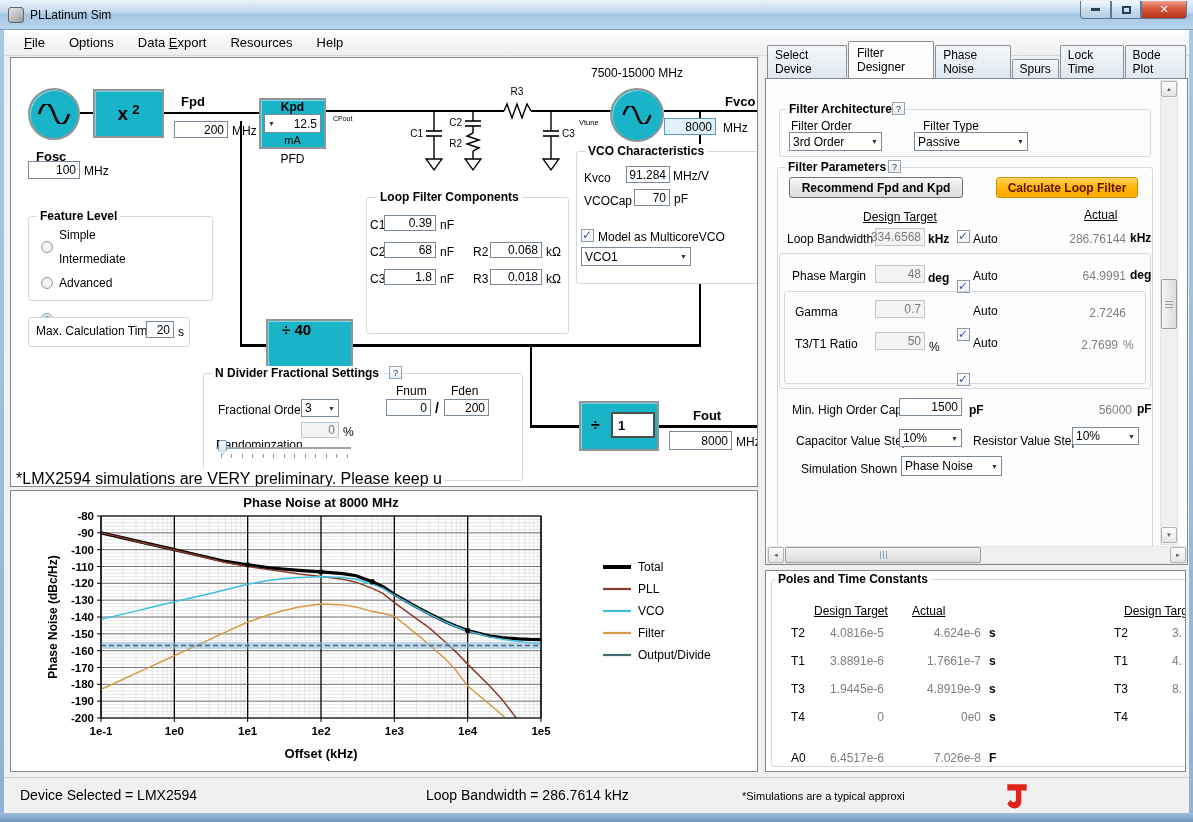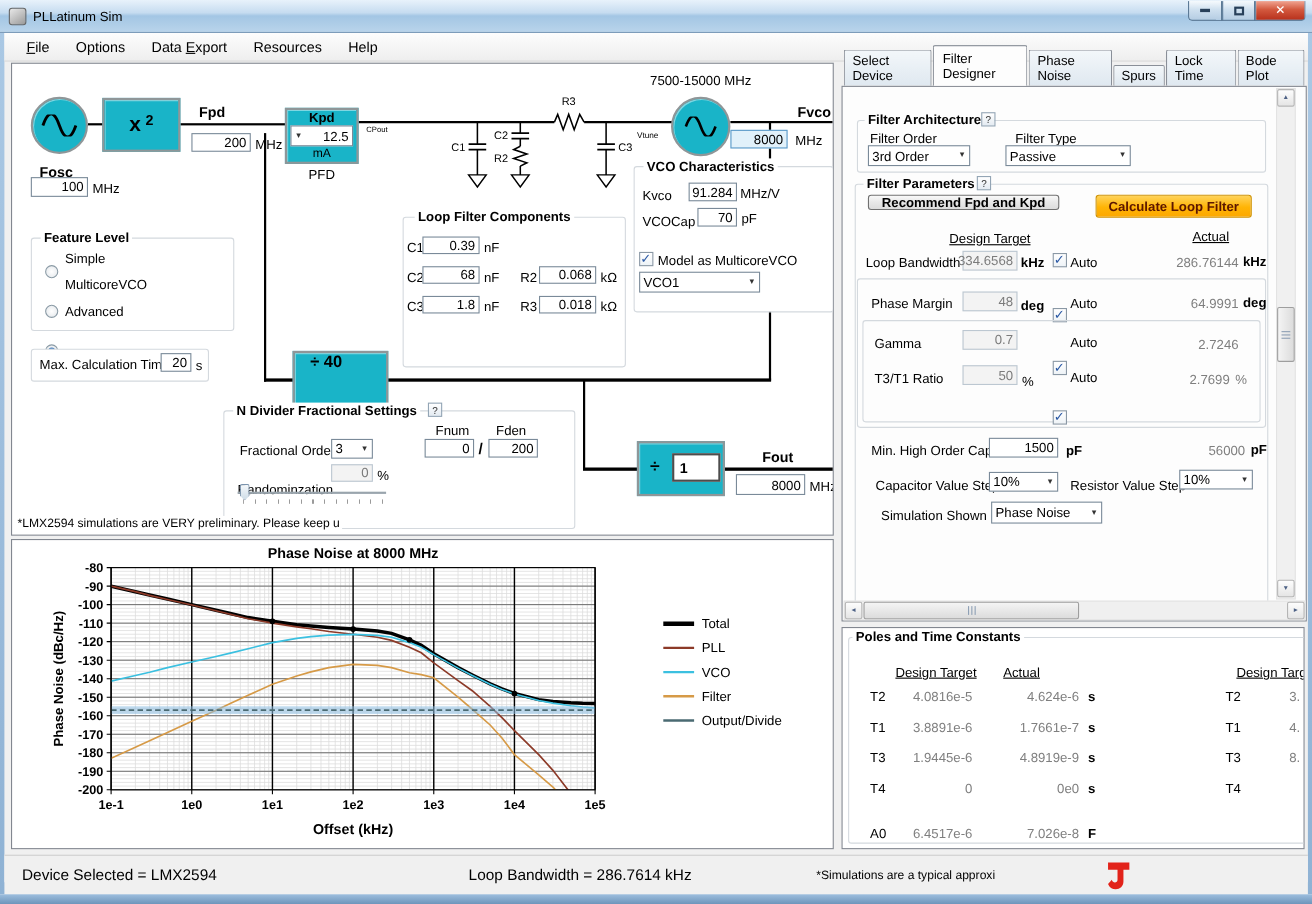--- a/index.html
+++ b/index.html
@@ -208,21 +208,21 @@
     <div class="p" style="left:429px;top:214px;">nF</div>
     <div class="p" style="left:462px;top:214px;">R3</div>
     <div class="p inp" style="left:479px;top:211px;width:52px;height:16px;">0.018</div>
     <div class="p" style="left:535px;top:214px;">kΩ</div>
 
     <div class="p grp" style="left:17px;top:158px;width:185px;height:85px;background:#fff;"></div>
     <div class="p grp-t" style="left:26px;top:151px;">Feature Level</div>
     <div class="p radio" style="left:30px;top:170px;"></div>
     <div class="p" style="left:48px;top:170px;">Simple</div>
     <div class="p radio" style="left:30px;top:194px;"></div>
-    <div class="p" style="left:48px;top:194px;">MulticoreVCO</div>
+    <div class="p" style="left:48px;top:194px;">Intermediate</div>
     <div class="p radio sel" style="left:30px;top:218px;"></div>
     <div class="p" style="left:48px;top:218px;">Advanced</div>
 
     <div class="p grp" style="left:17px;top:259px;width:162px;height:30px;background:#fff;"></div>
     <div class="p" style="left:25px;top:266px;">Max. Calculation Time</div>
     <div class="p inp" style="left:135px;top:263px;width:28px;height:17px;">20</div>
     <div class="p" style="left:167px;top:267px;">s</div>
 
     <div class="p teal" style="left:255px;top:261px;width:87px;height:54px;display:flex;align-items:flex-start;padding-left:14px;font-weight:bold;font-size:15px;">
       <span>÷ 40</span>
@@ -249,21 +249,21 @@
     <div class="p ticks" style="left:210px;top:396px;width:133px;"></div>
 
     <div class="p teal" style="left:568px;top:343px;width:80px;height:50px;">
       <span class="p b" style="left:10px;top:13px;font-size:16px;">÷</span>
       <div class="p" style="left:30px;top:9px;width:44px;height:26px;background:#fff;border:2px solid #4d4d4d;display:flex;align-items:center;padding-left:5px;font-weight:bold;font-size:13px;">1</div>
     </div>
     <div class="p b" style="left:682px;top:350px;font-size:13px;">Fout</div>
     <div class="p inp" style="left:658px;top:373px;width:63px;height:19px;">8000</div>
     <div class="p" style="left:725px;top:377px;width:30px;">MHz</div>
 
-    <div class="p" style="left:3px;top:411px;font-size:11px;background:#fff;z-index:5;padding:1px 2px;white-space:nowrap;">*LMX2594 simulations are VERY preliminary.  Please keep u</div>
+    <div class="p" style="left:3px;top:411px;font-size:16px;background:#fff;z-index:5;padding:1px 2px;white-space:nowrap;">*LMX2594 simulations are VERY preliminary.  Please keep u</div>
   </div>
 
   <div class="p panel" style="left:10px;top:490px;width:748px;height:282px;">
     <svg id="chart-svg" width="746" height="280">
         <rect x="90" y="25" width="440" height="202" fill="#ffffff"></rect>
         <defs>
           <clipPath id="plotclip">
             <rect x="90" y="25" width="440" height="202"></rect>
           </clipPath>
         </defs>
@@ -489,21 +489,21 @@
     <div class="p" style="left:157px;top:40px;">Filter Type</div>
     <div class="p combo" style="left:148px;top:53px;width:114px;height:19px;">
       <span>Passive</span>
       <span class="arr">▼</span>
     </div>
 
     <div class="p grp" style="left:11px;top:88px;width:376px;height:394px;"></div>
     <div class="p grp-t" style="left:19px;top:81px;background:#fdfdfd;">Filter Parameters</div>
     <div class="p help" style="left:122px;top:81px;">?</div>
 
-    <div class="p btn" style="left:23px;top:98px;width:174px;height:14px;">Recommend Fpd and Kpd</div>
+    <div class="p btn" style="left:23px;top:98px;width:174px;height:21px;">Recommend Fpd and Kpd</div>
     <div class="p btn orange" style="left:230px;top:98px;width:142px;height:21px;">Calculate Loop Filter</div>
 
     <div class="p" style="left:97px;top:131px;text-decoration:underline;">Design Target</div>
     <div class="p" style="left:318px;top:129px;text-decoration:underline;">Actual</div>
 
     <div class="p" style="left:21px;top:153px;">Loop Bandwidth</div>
     <div class="p inp dis" style="left:109px;top:149px;width:50px;height:18px;">334.6568</div>
     <div class="p b" style="left:162px;top:153px;">kHz</div>
     <div class="p chk" style="left:191px;top:151px;"></div>
     <div class="p" style="left:207px;top:153px;">Auto</div>

